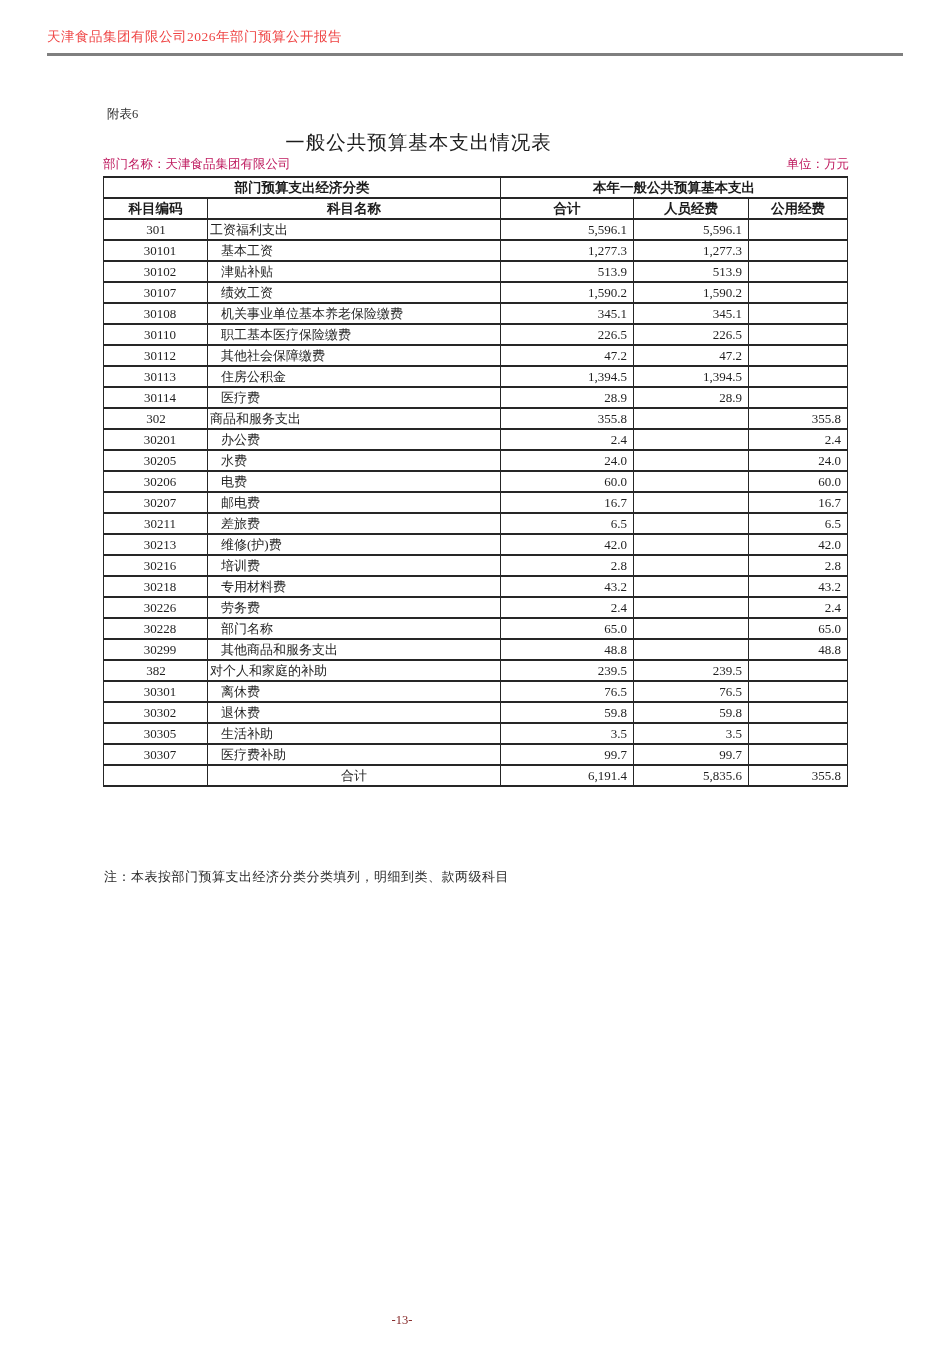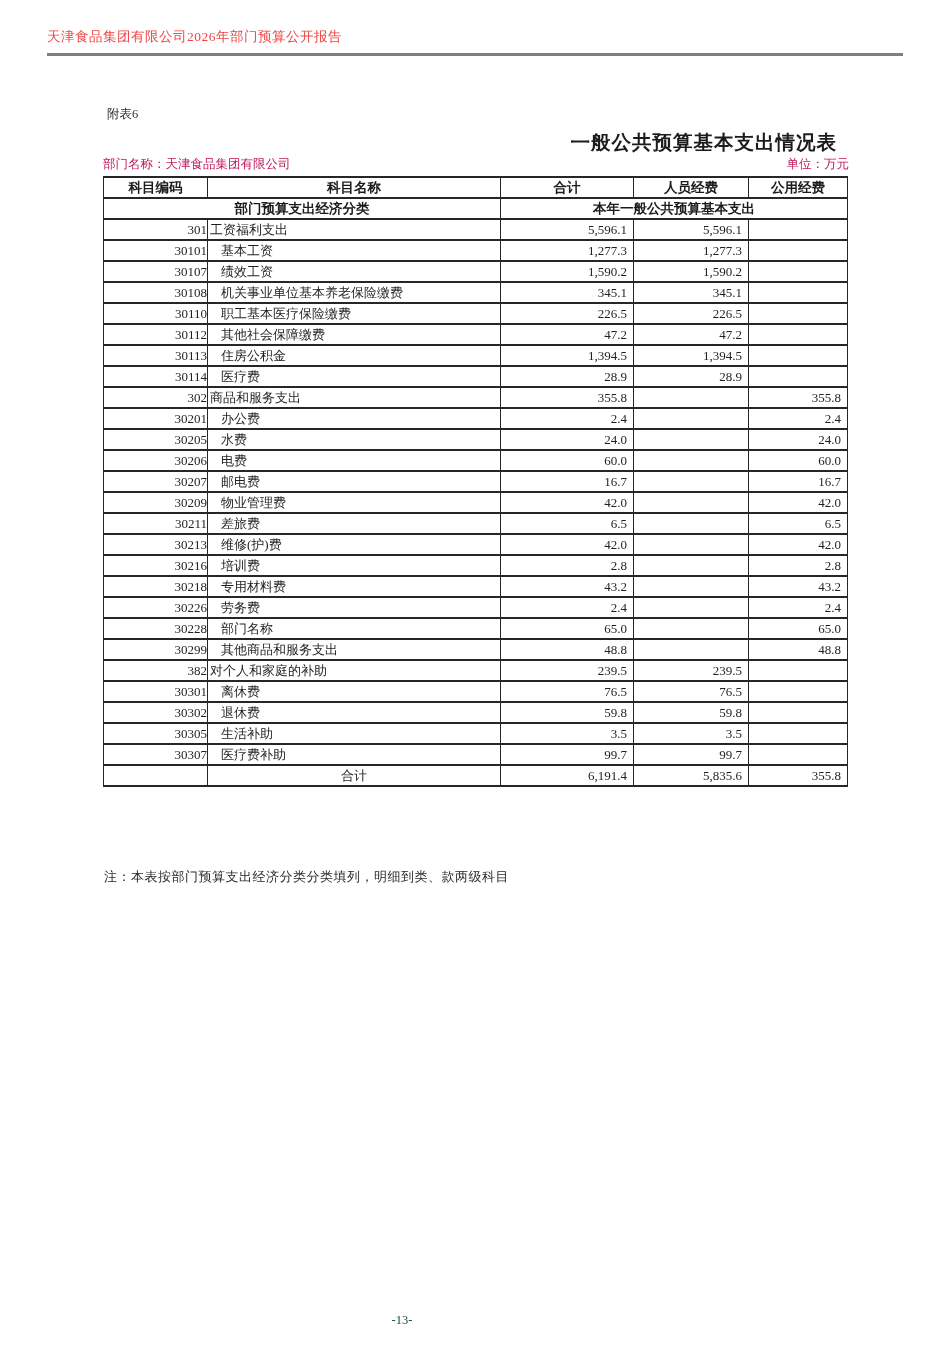--- a/index.html
+++ b/index.html
@@ -18,21 +18,21 @@
   .header-rule {
     position: absolute; left: 47px; top: 53px;
     width: 856px; height: 3px; background: #7f7f7f;
   }
   .attach-label {
     position: absolute; left: 107px; top: 106px;
     font-size: 12.5px; color: #2e2e2e;
   }
   .doc-title {
     position: absolute; left: 0; top: 129px; width: 837px;
-    text-align: right; font-size: 19.5px; font-weight: bold;
+    text-align: center; font-size: 19.5px; font-weight: normal;
     letter-spacing: 1px; color: #1c1c1c;
   }
   .meta-row {
     position: absolute; left: 103px; top: 156px; width: 746px;
     display: flex; justify-content: space-between;
     font-size: 12.5px; color: #be185d;
   }
   table.budget {
     position: absolute; left: 103px; top: 176px;
     width: 744px; border-collapse: collapse; table-layout: fixed;
@@ -40,33 +40,33 @@
   }
   table.budget th, table.budget td {
     border: 1px solid #262626;
     border-top-width: 2px; border-bottom-width: 2px;
     height: 19px; line-height: 19px;
     overflow: hidden; white-space: nowrap;
   }
   table.budget thead th {
     font-size: 13.5px; font-weight: bold; text-align: center; color: #1b1b1b;
   }
-  td.code { text-align: right; padding-left: 9px; }
+  td.code { text-align: center; padding-left: 9px; }
   td.name { text-align: left; padding-left: 13px; }
   tr.lvl0 td.code { padding-left: 1px; }
   tr.lvl0 td.name { padding-left: 2px; }
   td.num { text-align: right; padding-right: 6px; }
   tr.total-row td.name { text-align: center; padding-left: 0; }
   .table-note {
     position: absolute; left: 104px; top: 868px;
     font-size: 13px; color: #2a2a2a; letter-spacing: 0.5px;
   }
   .page-number {
     position: absolute; left: 0; top: 1313px; width: 804px;
-    text-align: center; font-size: 12.5px; color: #14532d;
+    text-align: center; font-size: 12.5px; color: #7f1d1d;
   }
 </style>
 </head>
 <body>
 
 <div class="report-header">天津食品集团有限公司2026年部门预算公开报告</div>
 <div class="header-rule"></div>
 
 <div class="attach-label">附表6</div>
 <div class="doc-title">一般公共预算基本支出情况表</div>
@@ -79,47 +79,54 @@
 <table class="budget">
   <colgroup>
     <col style="width:104px">
       <col style="width:293px">
       <col style="width:133px">
       <col style="width:115px">
       <col style="width:99px">
   </colgroup>
   <thead>
     <tr>
+      <th colspan="2">部门预算支出经济分类</th>
+      <th colspan="3">本年一般公共预算基本支出</th>
+    </tr>
+    <tr>
       <th>科目编码</th>
       <th>科目名称</th>
       <th>合计</th>
       <th>人员经费</th>
       <th>公用经费</th>
-    </tr>
-    <tr>
-      <th colspan="2">部门预算支出经济分类</th>
-      <th colspan="3">本年一般公共预算基本支出</th>
     </tr>
   </thead>
   <tbody>
       <tr class="lvl0">
         <td class="code">301</td>
         <td class="name">工资福利支出</td>
         <td class="num">5,596.1</td>
         <td class="num">5,596.1</td>
         <td class="num"></td>
       </tr>
       <tr class="lvl1">
         <td class="code">30101</td>
         <td class="name">基本工资</td>
         <td class="num">1,277.3</td>
         <td class="num">1,277.3</td>
         <td class="num"></td>
       </tr>
       <tr class="lvl1">
+        <td class="code">30102</td>
+        <td class="name">津贴补贴</td>
+        <td class="num">513.9</td>
+        <td class="num">513.9</td>
+        <td class="num"></td>
+      </tr>
+      <tr class="lvl1">
         <td class="code">30107</td>
         <td class="name">绩效工资</td>
         <td class="num">1,590.2</td>
         <td class="num">1,590.2</td>
         <td class="num"></td>
       </tr>
       <tr class="lvl1">
         <td class="code">30108</td>
         <td class="name">机关事业单位基本养老保险缴费</td>
         <td class="num">345.1</td>
@@ -181,27 +188,20 @@
         <td class="num">60.0</td>
         <td class="num"></td>
         <td class="num">60.0</td>
       </tr>
       <tr class="lvl1">
         <td class="code">30207</td>
         <td class="name">邮电费</td>
         <td class="num">16.7</td>
         <td class="num"></td>
         <td class="num">16.7</td>
-      </tr>
-      <tr class="lvl1">
-        <td class="code">30209</td>
-        <td class="name">物业管理费</td>
-        <td class="num">42.0</td>
-        <td class="num"></td>
-        <td class="num">42.0</td>
       </tr>
       <tr class="lvl1">
         <td class="code">30211</td>
         <td class="name">差旅费</td>
         <td class="num">6.5</td>
         <td class="num"></td>
         <td class="num">6.5</td>
       </tr>
       <tr class="lvl1">
         <td class="code">30213</td>

